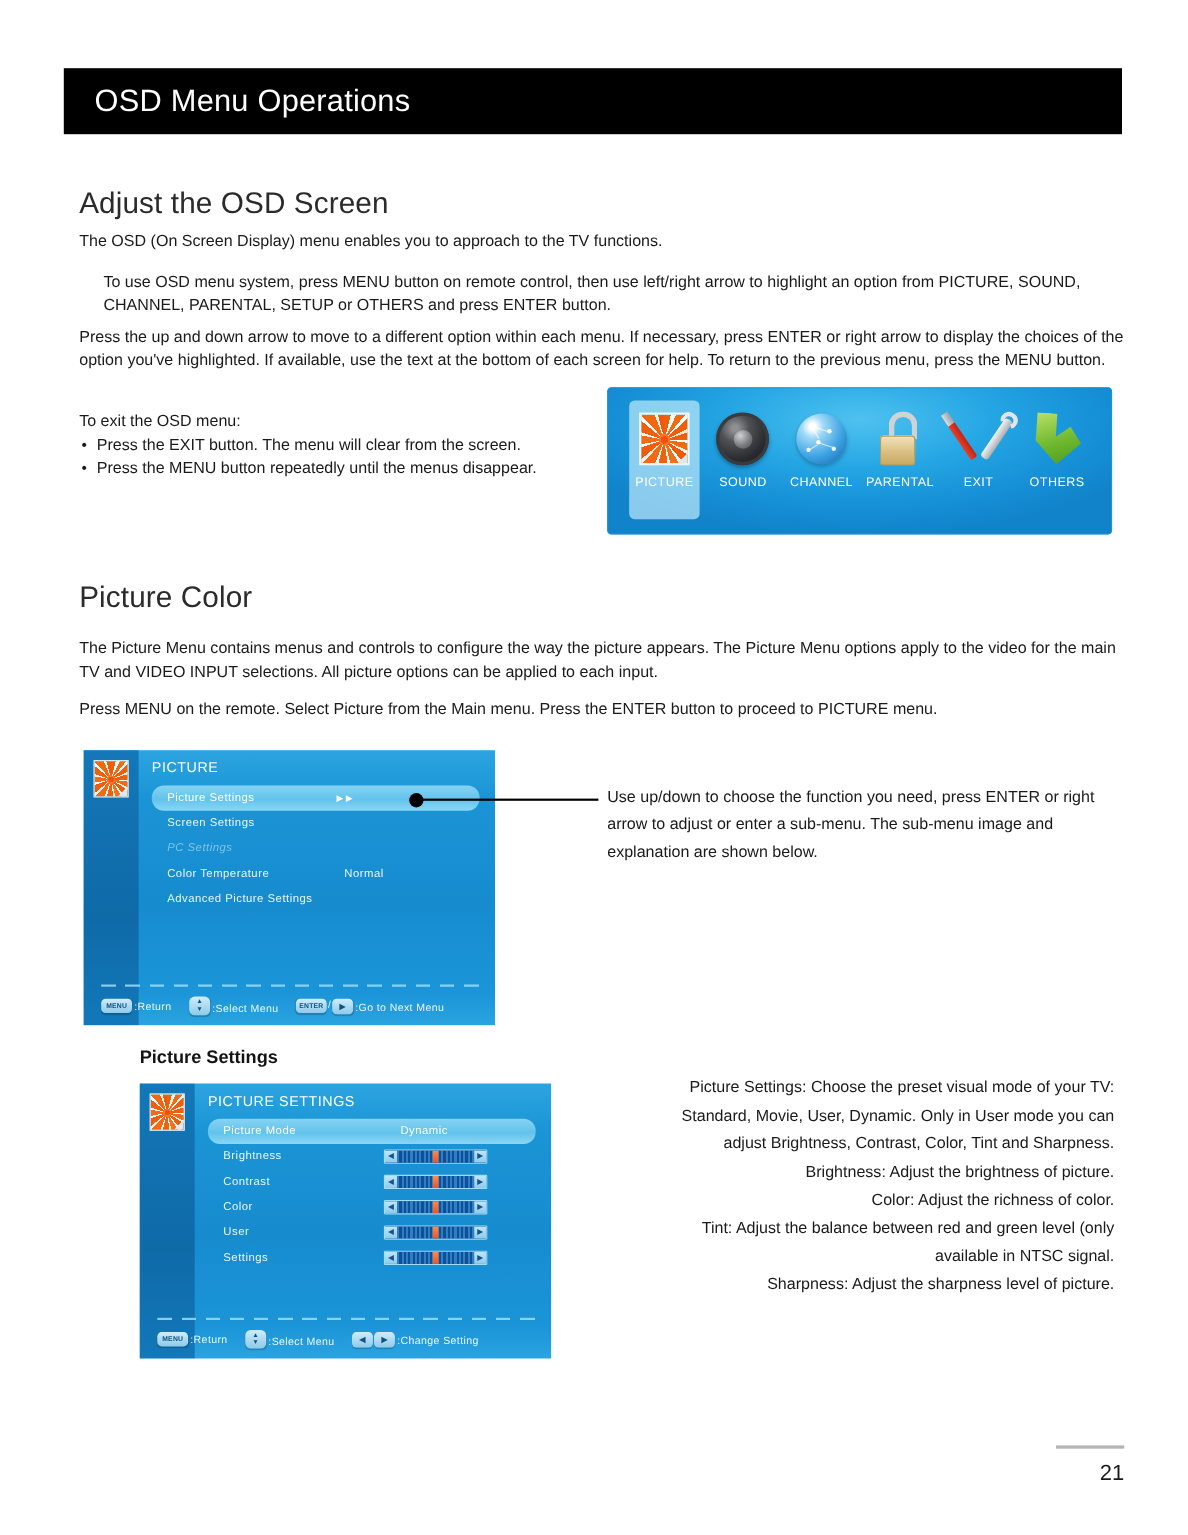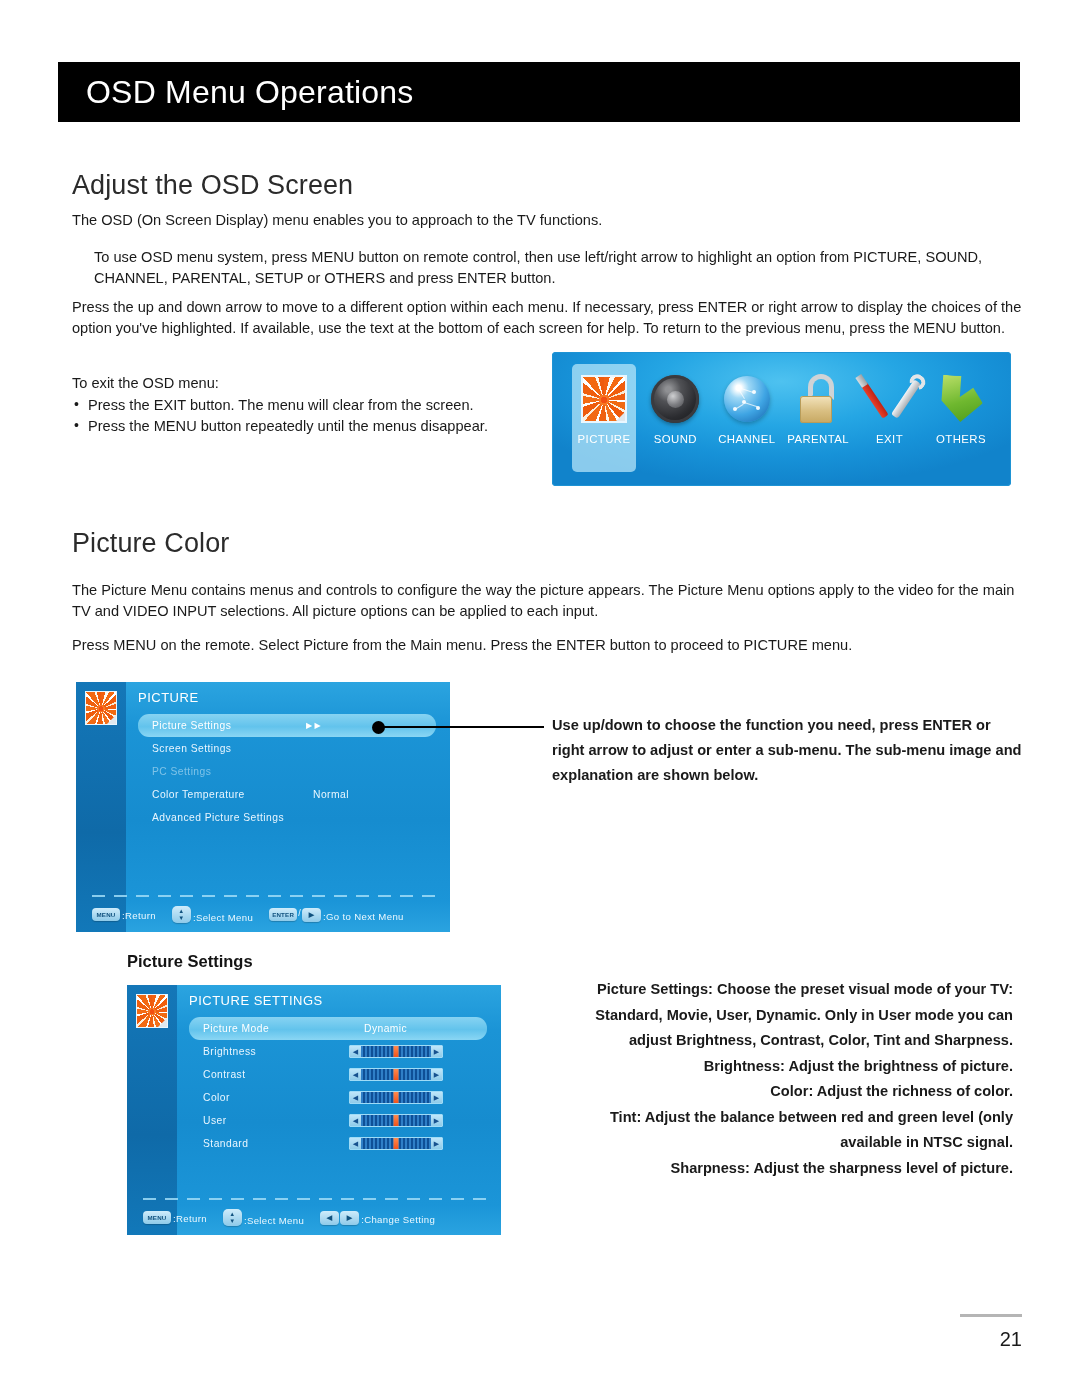--- a/index.html
+++ b/index.html
@@ -7,21 +7,21 @@
     width:1080px;height:1395px;background:#ffffff;
     font-family:"Liberation Sans",sans-serif;color:#1a1a1a;
     position:relative;overflow:hidden;
   }
   
   .page-header{
     position:absolute;left:58px;top:62px;width:962px;height:60px;
     background:#000000;display:flex;align-items:center;
   }
   .page-header .title{
-    color:#ffffff;font-size:32px;font-weight:400;letter-spacing:.2px;
+    color:#ffffff;font-size:28px;font-weight:400;letter-spacing:.2px;
     margin-left:28px;
   }
   
   .h2{
     position:absolute;left:72px;font-size:27px;font-weight:400;color:#2b2b2b;
     letter-spacing:.1px;
   }
   .para{
     position:absolute;left:72px;font-size:14.6px;line-height:21px;color:#1a1a1a;
     width:950px;
@@ -29,21 +29,21 @@
   .para.narrow{width:480px;}
   .bullets{
     position:absolute;left:72px;font-size:14.6px;line-height:21px;width:520px;
     list-style:none;margin:0;padding:0;
   }
   .bullets li{position:relative;padding-left:16px;}
   .bullets li:before{
     content:"•";position:absolute;left:2px;top:-1px;font-size:14px;
   }
   .callout{
-    position:absolute;font-size:14.6px;line-height:25px;color:#1a1a1a;width:470px;font-weight:bold;
+    position:absolute;font-size:14.6px;line-height:25px;color:#1a1a1a;width:470px;
   }
   .sub-h{
     position:absolute;left:127px;font-size:16.5px;font-weight:bold;color:#141414;
   }
   
   .mainmenu{
     position:absolute;left:552px;top:352px;width:459px;height:134px;
     border-radius:4px;
     background:
       radial-gradient(ellipse 62% 78% at 50% 22%, #4ec2f0 0%, #25a6e4 42%, #1792d8 72%, #1183cb 100%);
@@ -165,21 +165,21 @@
   .osd .osd-title{
     position:absolute;left:62px;top:8px;font-size:13px;letter-spacing:.5px;
     color:#ffffff;font-weight:400;
   }
   .osd .rows{position:absolute;left:62px;right:14px;top:32px;}
   .osd-row{
     position:relative;height:23px;display:flex;align-items:center;
     padding:0 14px;box-sizing:border-box;
   }
   .osd-row .lbl{font-size:10.3px;letter-spacing:.45px;color:#e9f6ff;}
-  .osd-row.disabled .lbl{color:#7fc3e8;}
+  .osd-row.disabled .lbl{color:#7fc3e8;font-style:italic;}
   .osd-row .val{
     position:absolute;left:175px;font-size:10.3px;letter-spacing:.45px;color:#eaf7ff;
   }
   .osd-row.selected{
     background:linear-gradient(180deg,#87d3f2,#62c3ec 55%,#8ad6f4);
     border-radius:11px;
   }
   .osd-row.selected .lbl,.osd-row.selected .val{color:#ffffff;}
   .osd-row .arrows{
     position:absolute;left:168px;display:flex;gap:5px;color:#ffffff;font-size:8px;
@@ -429,21 +429,21 @@
       <span class="slider">
         <span class="cap">◀</span>
         <span class="track">
             <span class="knob"></span>
           </span>
         <span class="cap">▶</span>
       </span>
     </div>
 
     <div class="osd-row">
-      <span class="lbl">Standard</span>
+      <span class="lbl">Settings</span>
       <span class="slider">
         <span class="cap">◀</span>
         <span class="track">
             <span class="knob"></span>
           </span>
         <span class="cap">▶</span>
       </span>
     </div>
   </div>
 

